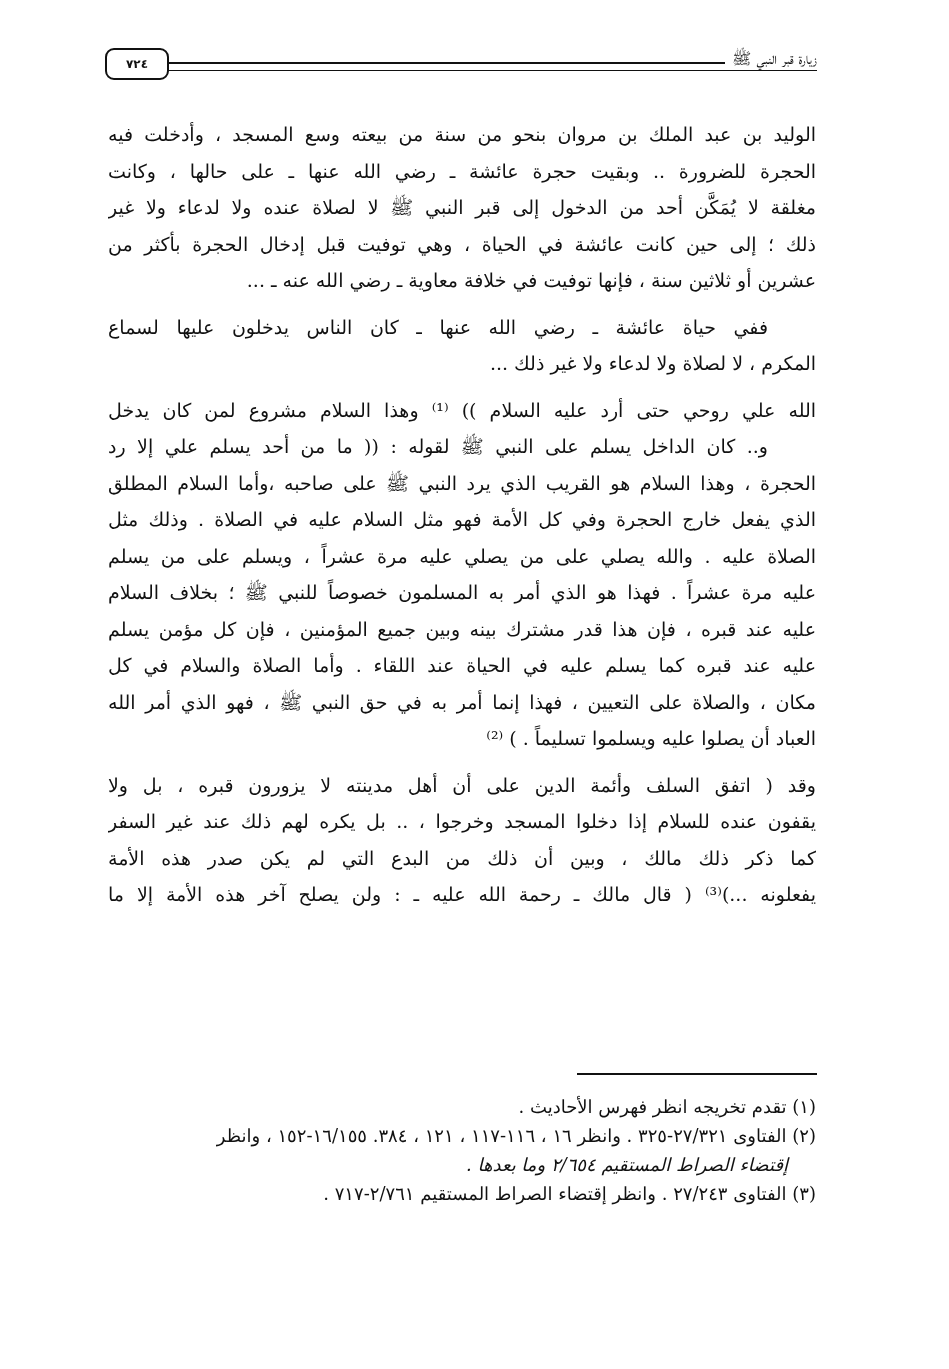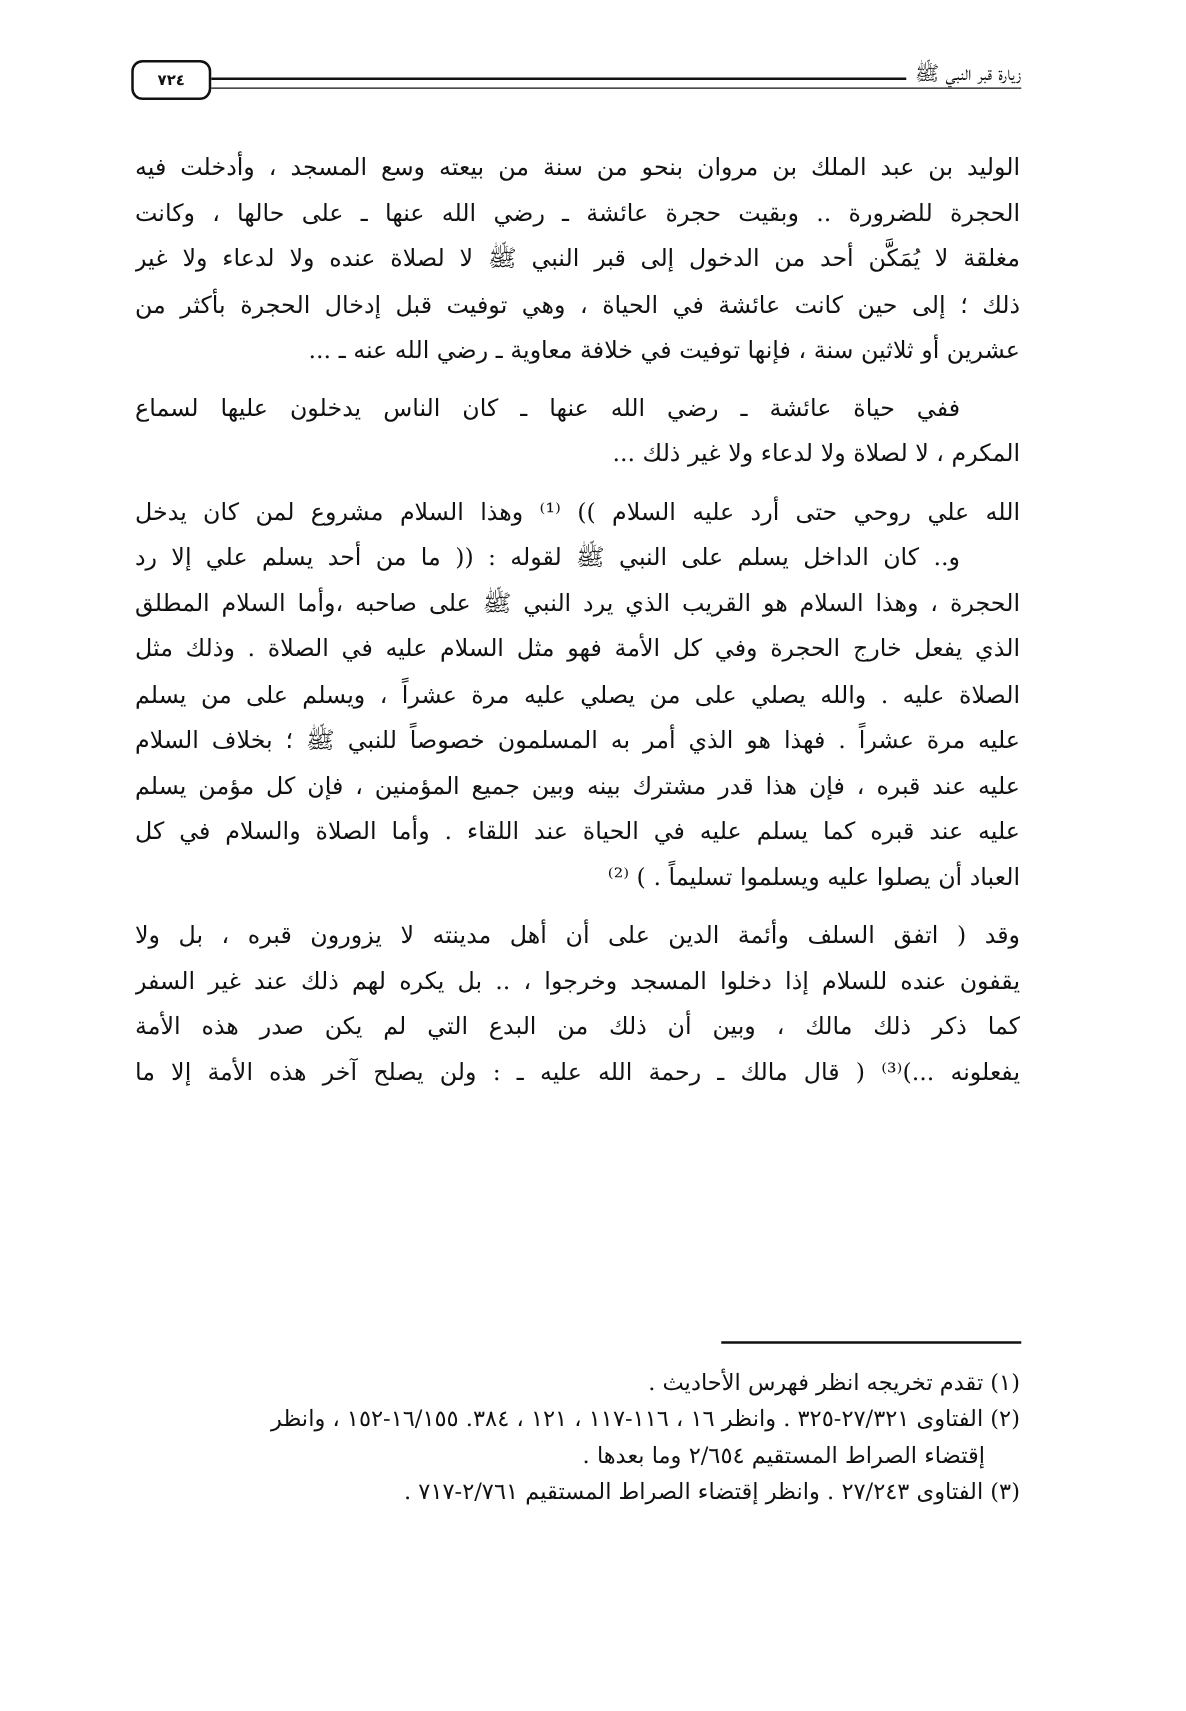--- a/index.html
+++ b/index.html
@@ -10,21 +10,21 @@
     .rule-bottom { position: absolute; left: 64px; right: 0; top: 25px; border-top: 1px solid #111; }
     .running-title { position: absolute; right: 0; top: 4px; font-size: 16px; direction: rtl; white-space: nowrap; }
     .body-text { position: absolute; left: 108px; top: 92px; width: 708px; direction: rtl; font-size: 19px; margin-top: 24px; }
     .line { height: 36.5px; line-height: 36.5px; text-align: justify; text-align-last: justify; white-space: nowrap; overflow: hidden; }
     .line.last { text-align-last: right; }
     .line.indent { padding-right: 48px; }
     .gap { height: 10px; }
     .fn-rule { position: absolute; left: 577px; top: 1073px; width: 240px; border-top: 2px solid #111; }
     .footnotes { position: absolute; left: 108px; top: 1092px; width: 708px; direction: rtl; font-size: 18px; }
     .fn { height: 29px; line-height: 29px; white-space: nowrap; }
-    .fn.cont { padding-right: 28px; }
+    .fn.cont { padding-right: 28px; font-style: italic; }
   </style>
 </head>
 <body>
 
 <div class="header">
   <div class="page-box">٧٢٤</div>
   <div class="rule-top"></div>
   <div class="rule-bottom"></div>
   <div class="running-title">زيارة قبر النبي ﷺ</div>
 </div>
@@ -40,20 +40,21 @@
   <div class="line last">المكرم ، لا لصلاة ولا لدعاء ولا غير ذلك ...</div>
   <div class="gap"></div>
   <div class="line">الله علي روحي حتى أرد عليه السلام )) ⁽¹⁾ وهذا السلام مشروع لمن كان يدخل</div>
   <div class="line indent">و.. كان الداخل يسلم على النبي ﷺ لقوله : (( ما من أحد يسلم علي إلا رد</div>
   <div class="line">الحجرة ، وهذا السلام هو القريب الذي يرد النبي ﷺ على صاحبه ،وأما السلام المطلق</div>
   <div class="line">الذي يفعل خارج الحجرة وفي كل الأمة فهو مثل السلام عليه في الصلاة . وذلك مثل</div>
   <div class="line">الصلاة عليه . والله يصلي على من يصلي عليه مرة عشراً ، ويسلم على من يسلم</div>
   <div class="line">عليه مرة عشراً . فهذا هو الذي أمر به المسلمون خصوصاً للنبي ﷺ ؛ بخلاف السلام</div>
   <div class="line">عليه عند قبره ، فإن هذا قدر مشترك بينه وبين جميع المؤمنين ، فإن كل مؤمن يسلم</div>
   <div class="line">عليه عند قبره كما يسلم عليه في الحياة عند اللقاء . وأما الصلاة والسلام في كل</div>
+  <div class="line">مكان ، والصلاة على التعيين ، فهذا إنما أمر به في حق النبي ﷺ ، فهو الذي أمر الله</div>
   <div class="line last">العباد أن يصلوا عليه ويسلموا تسليماً . ) ⁽²⁾</div>
   <div class="gap"></div>
   <div class="line">وقد ( اتفق السلف وأئمة الدين على أن أهل مدينته لا يزورون قبره ، بل ولا</div>
   <div class="line">يقفون عنده للسلام إذا دخلوا المسجد وخرجوا ، .. بل يكره لهم ذلك عند غير السفر</div>
   <div class="line">كما ذكر ذلك مالك ، وبين أن ذلك من البدع التي لم يكن صدر هذه الأمة</div>
   <div class="line">يفعلونه ...)⁽³⁾ ( قال مالك ـ رحمة الله عليه ـ : ولن يصلح آخر هذه الأمة إلا ما</div>
 </div>
 
 <div class="fn-rule"></div>
 

